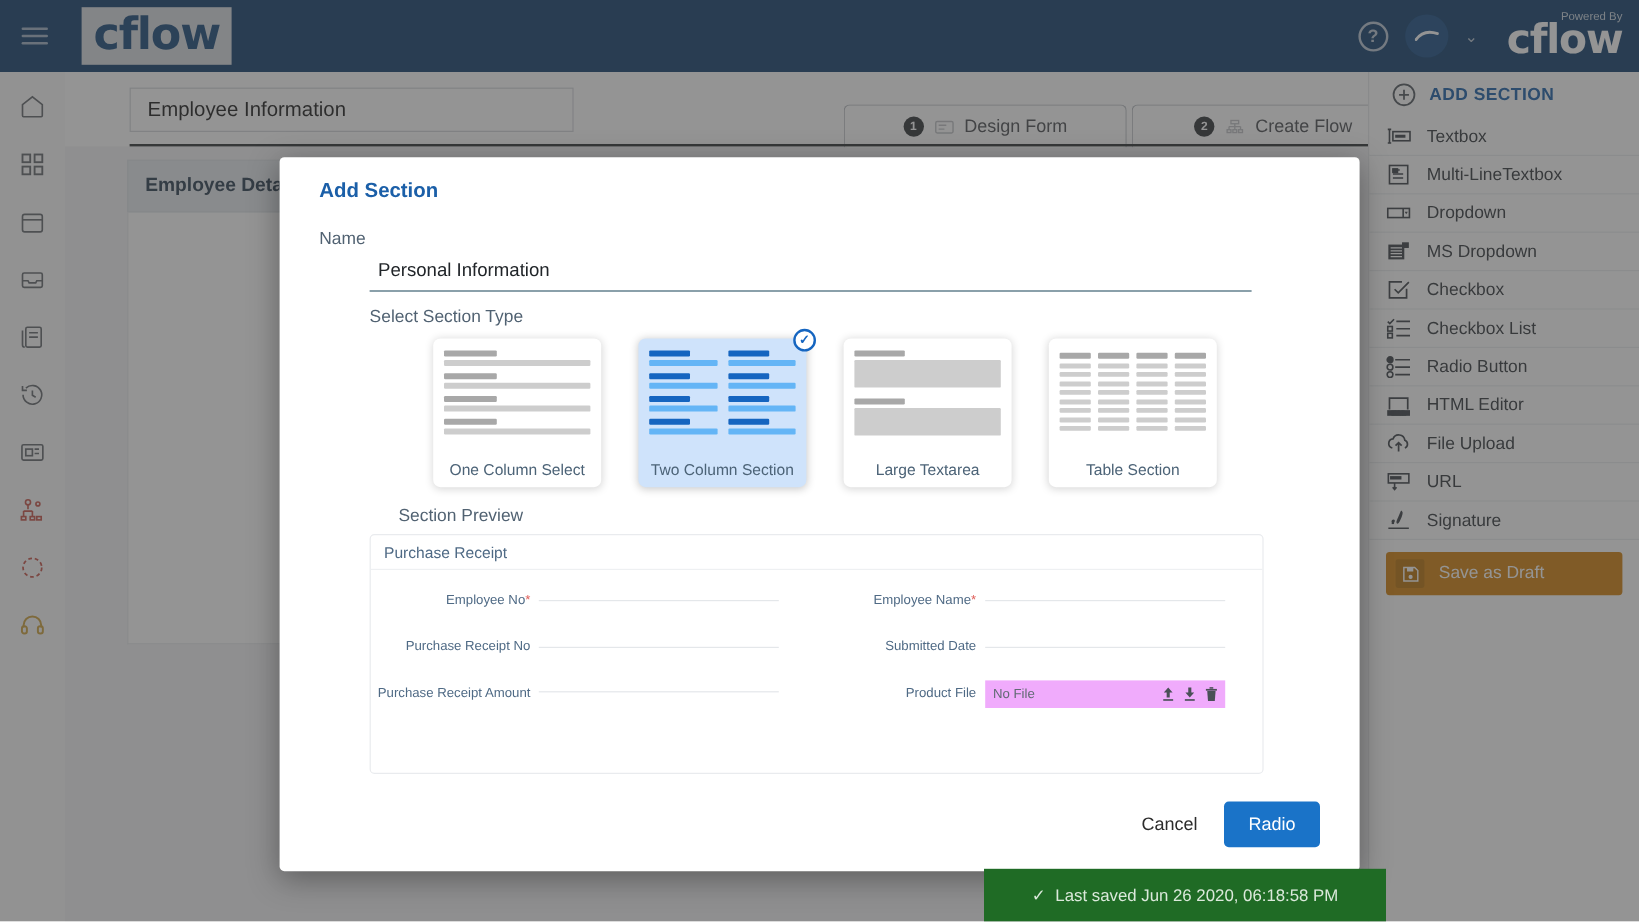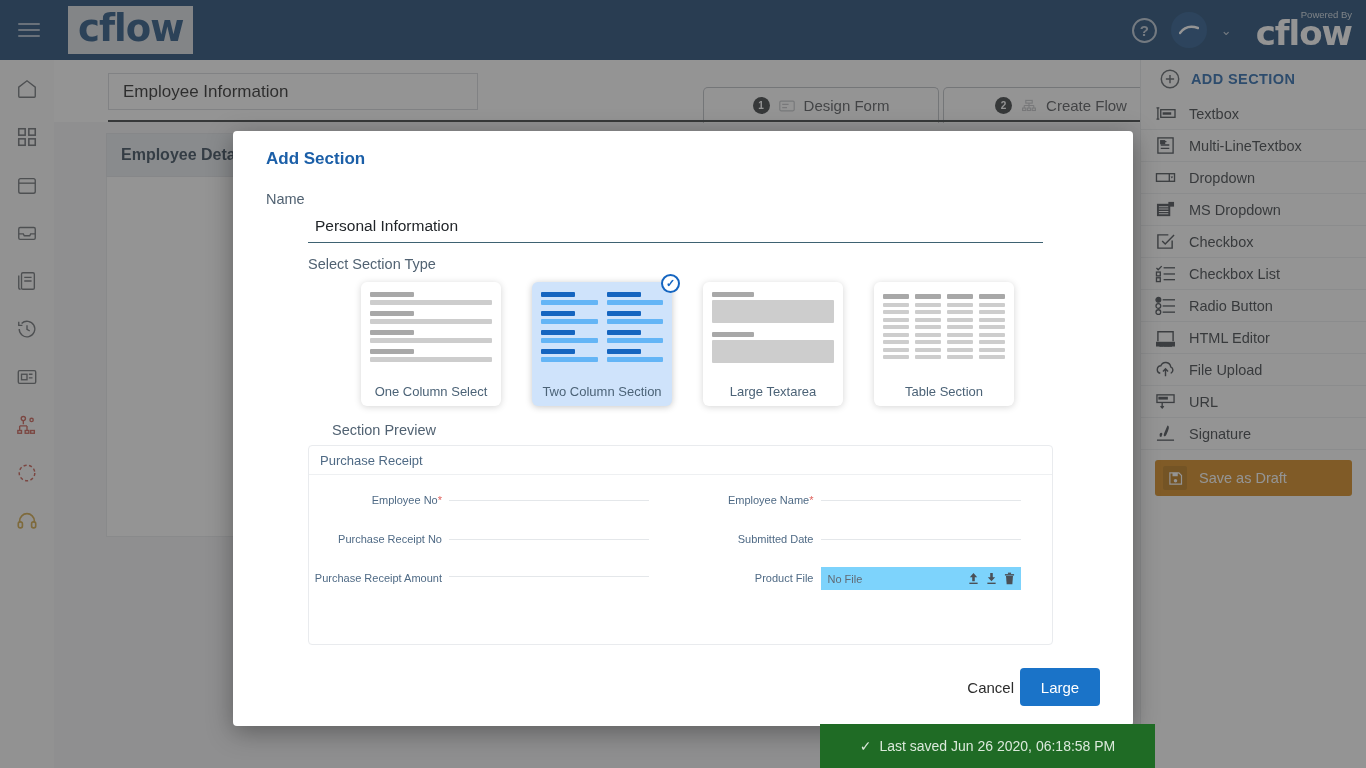--- a/index.html
+++ b/index.html
@@ -180,29 +180,29 @@
   .prev-grid { display: flex; padding-top: 6px; }
   .prev-col { width: 372px; }
   .pf-row { display: flex; align-items: center; height: 39px; }
   .pf-lbl {
     width: 140px; text-align: right; padding-right: 7px;
     font-size: 11px; color: #4f6a85; line-height: 1.25;
   }
   .pf-line { width: 200px; border-bottom: 1px solid #e4e7ea; height: 1px; }
   .req { color: #e0635e; font-size: 11px; }
   .file-box {
-    width: 200px; height: 23px; background: #7dd3fc; display: flex;
+    width: 200px; height: 23px; background: #f0abfc; display: flex;
     align-items: center; padding: 0 6px 0 7px; font-size: 11px; color: #616a74;
   }
   .file-ics { margin-left: auto; display: flex; gap: 7px; align-items: center; }
   .fic { width: 11px; height: 13px; cursor: pointer; }
 
   .modal-foot {
     position: absolute; right: 33px; bottom: 20px; display: flex;
-    align-items: center; gap: 6px;
+    align-items: center; gap: 22px;
   }
   .cancel-btn { font-size: 15px; color: #2c2c2c; cursor: pointer; background: none; border: none; font-family: "Liberation Sans", sans-serif; }
   .save-btn {
     width: 80px; height: 38px; background: #1a73c8; color: #ffffff;
     border: none; border-radius: 4px; font-size: 15px; cursor: pointer;
     font-family: "Liberation Sans", sans-serif;
   }
 
   
   .toast {
@@ -643,21 +643,21 @@
                   </svg>
               </span>
             </div>
           </div>
         </div>
       </div>
     </div>
 
     <div class="modal-foot">
       <button class="cancel-btn">Cancel</button>
-      <button class="save-btn">Large</button>
+      <button class="save-btn">Radio</button>
     </div>
   </div>
 
   <div class="toast">
     <span>✓</span>
     <span>Last saved Jun 26 2020, 06:18:58 PM</span>
   </div>
 
 </div>
 

